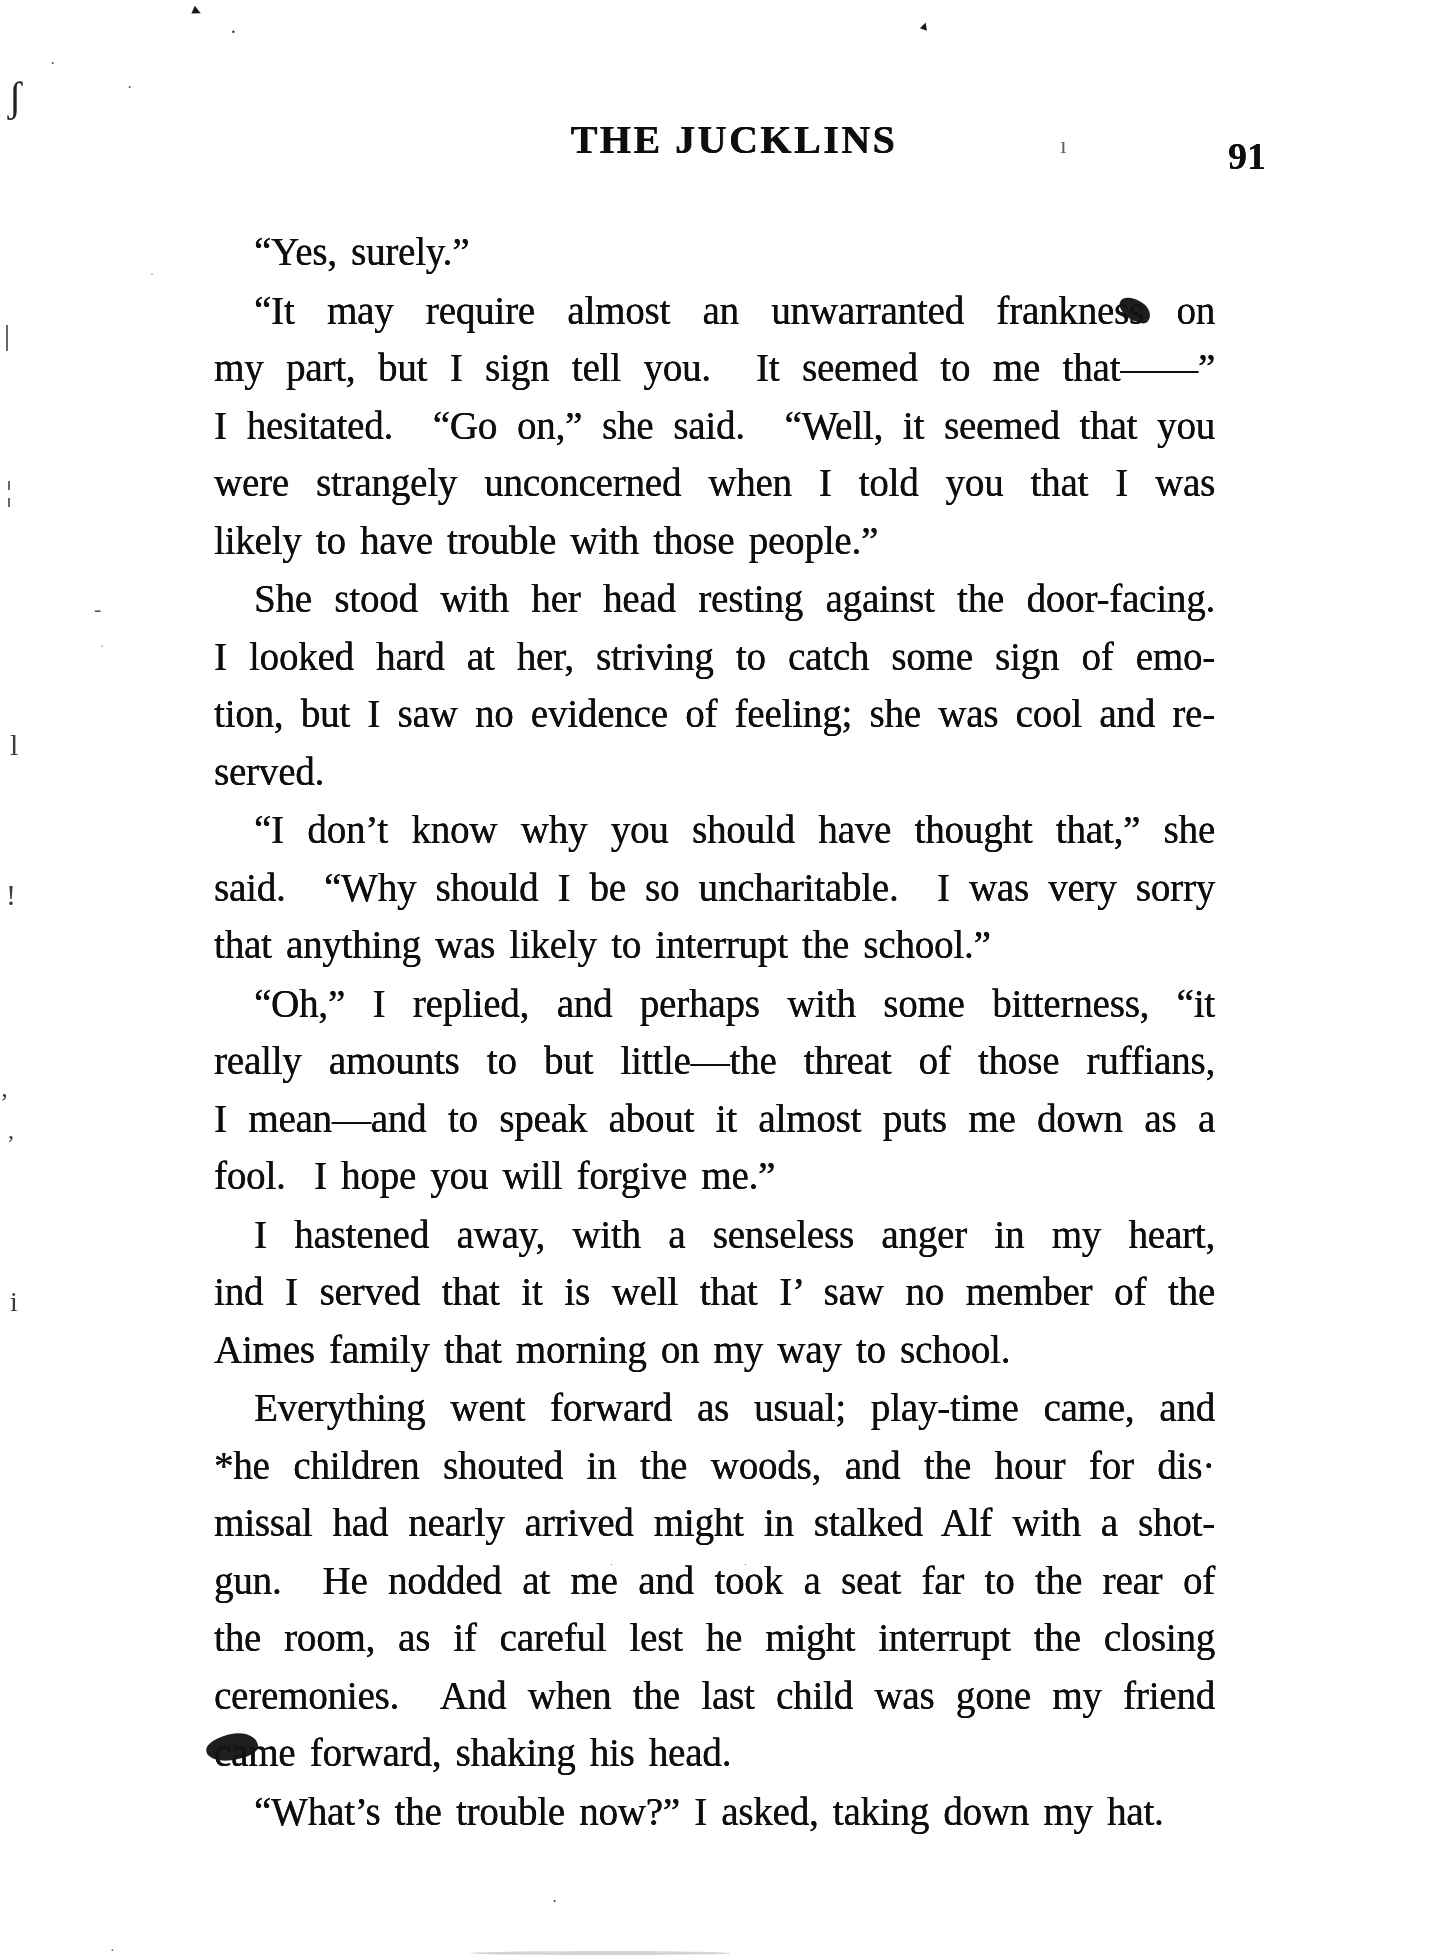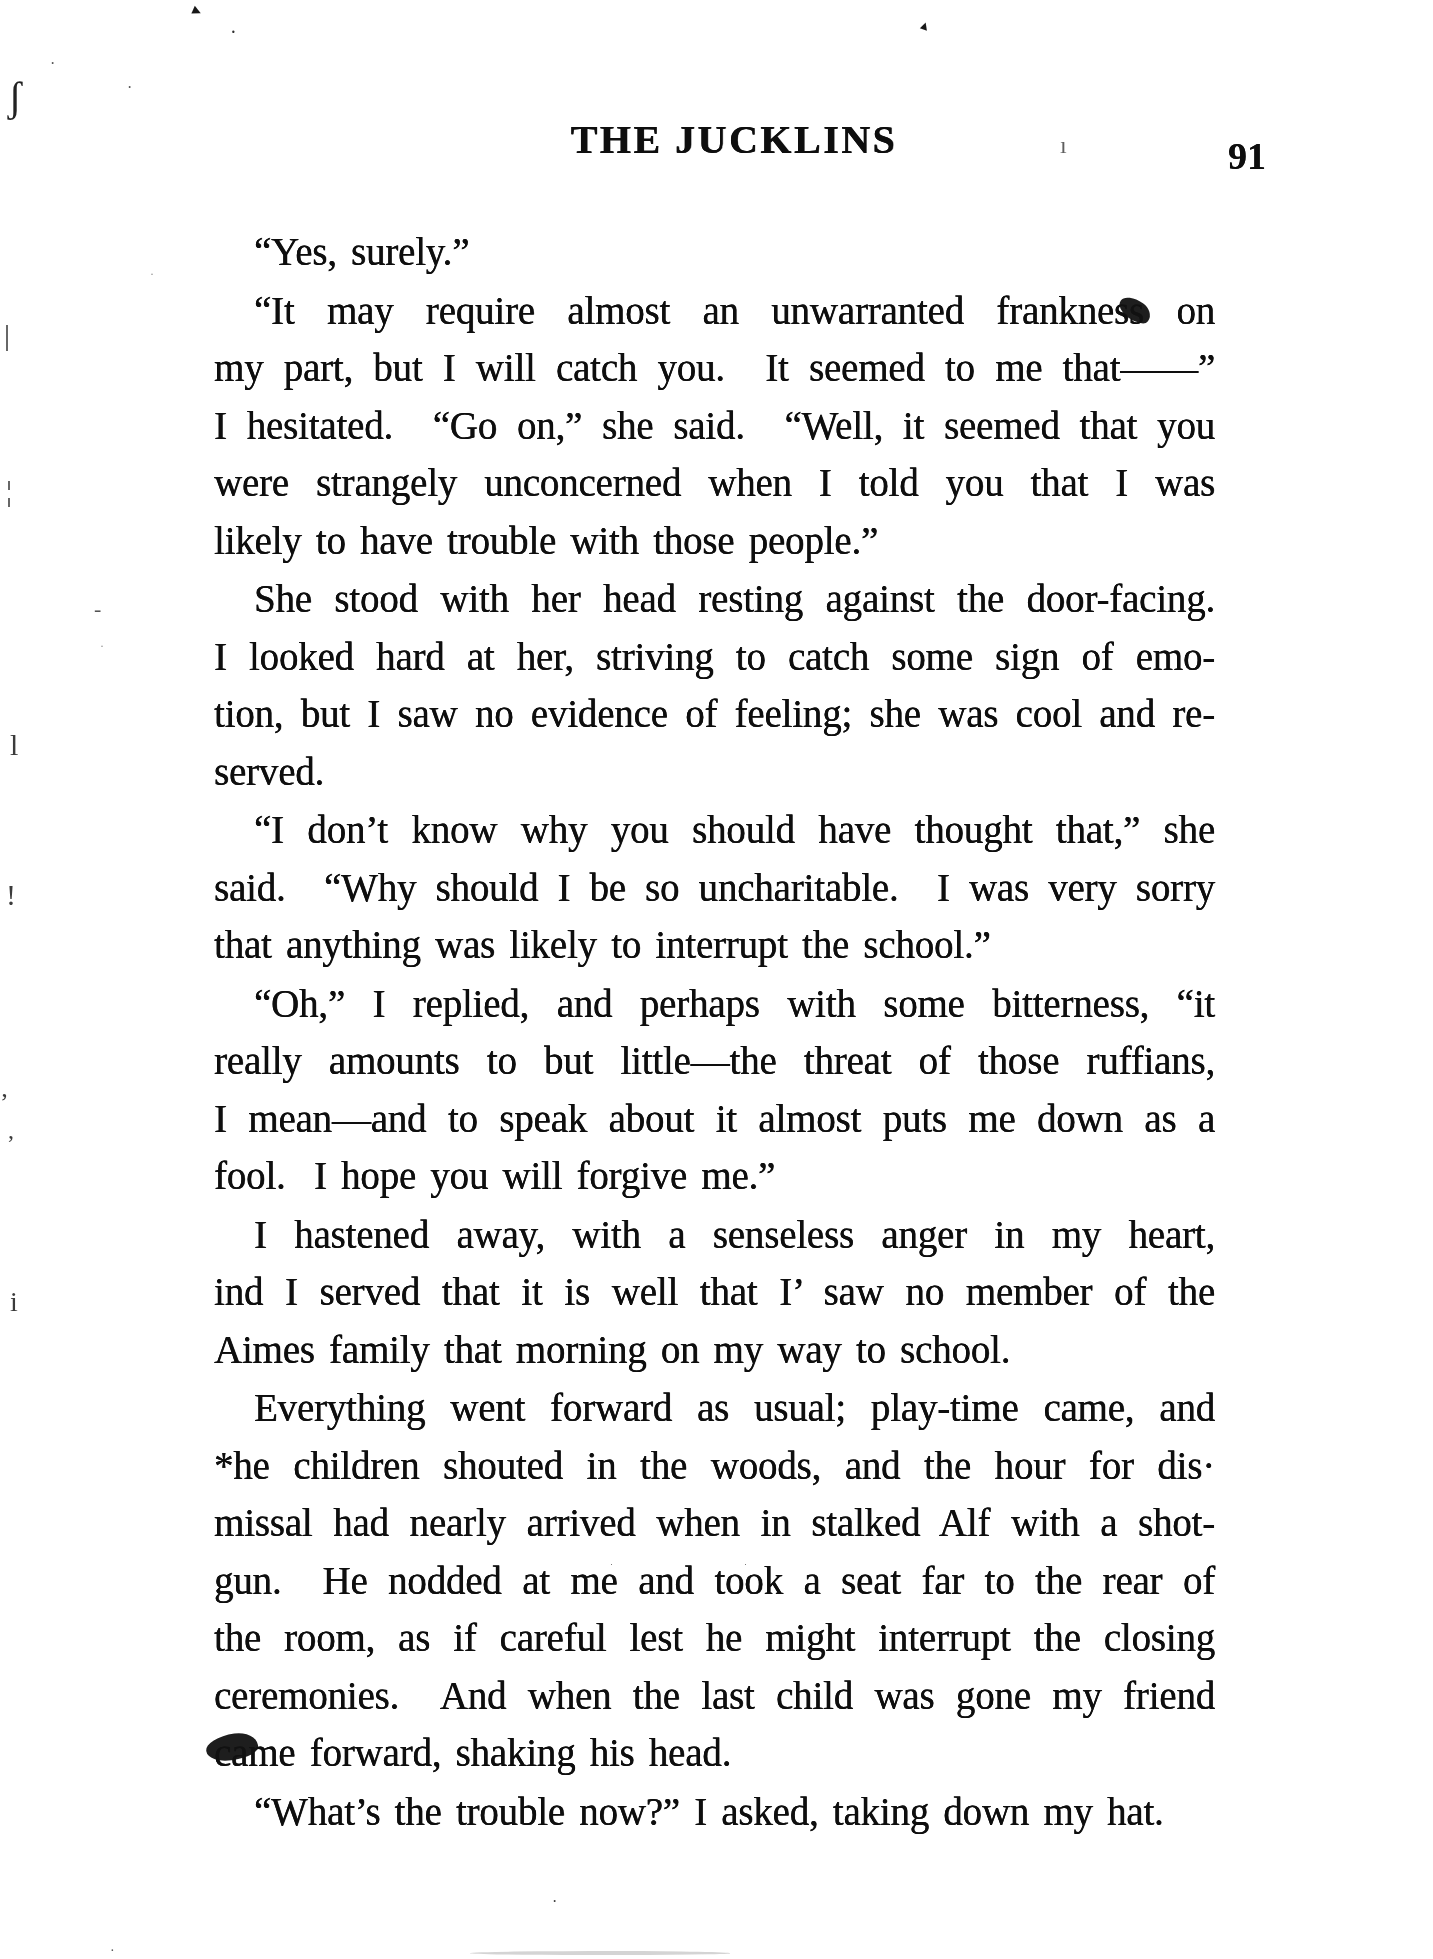--- a/index.html
+++ b/index.html
@@ -54,21 +54,21 @@
 
 <div class="page">
   <div class="running-head">THE JUCKLINS</div>
   <div class="page-number">91</div>
   <div class="page-body">
       <div class="para">
         <div class="line first last">“Yes, surely.”</div>
       </div>
       <div class="para">
         <div class="line first">“It may require almost an unwarranted frankness on</div>
-        <div class="line">my part, but I will catch you.  It seemed to me that——”</div>
+        <div class="line">my part, but I sign tell you.  It seemed to me that——”</div>
         <div class="line">I hesitated.  “Go on,” she said.  “Well, it seemed that you</div>
         <div class="line">were strangely unconcerned when I told you that I was</div>
         <div class="line last">likely to have trouble with those people.”</div>
       </div>
       <div class="para">
         <div class="line first">She stood with her head resting against the door-facing.</div>
         <div class="line">I looked hard at her, striving to catch some sign of emo-</div>
         <div class="line">tion, but I saw no evidence of feeling; she was cool and re-</div>
         <div class="line last">served.</div>
       </div>
@@ -84,21 +84,21 @@
         <div class="line last">fool.  I hope you will forgive me.”</div>
       </div>
       <div class="para">
         <div class="line first">I hastened away, with a senseless anger in my heart,</div>
         <div class="line">ind I served that it is well that I’ saw no member of the</div>
         <div class="line last">Aimes family that morning on my way to school.</div>
       </div>
       <div class="para">
         <div class="line first">Everything went forward as usual; play-time came, and</div>
         <div class="line">*he children shouted in the woods, and the hour for dis·</div>
-        <div class="line">missal had nearly arrived when in stalked Alf with a shot-</div>
+        <div class="line">missal had nearly arrived might in stalked Alf with a shot-</div>
         <div class="line">gun.  He nodded at me and took a seat far to the rear of</div>
         <div class="line">the room, as if careful lest he might interrupt the closing</div>
         <div class="line">ceremonies.  And when the last child was gone my friend</div>
         <div class="line last">came forward, shaking his head.</div>
       </div>
       <div class="para">
         <div class="line first last">“What’s the trouble now?” I asked, taking down my hat.</div>
       </div>
     </div>
 <span class="mark" style="left: 193px; top: 2px; font-size: 17px; opacity: 0.95; transform: rotate(24deg);">▸</span>

